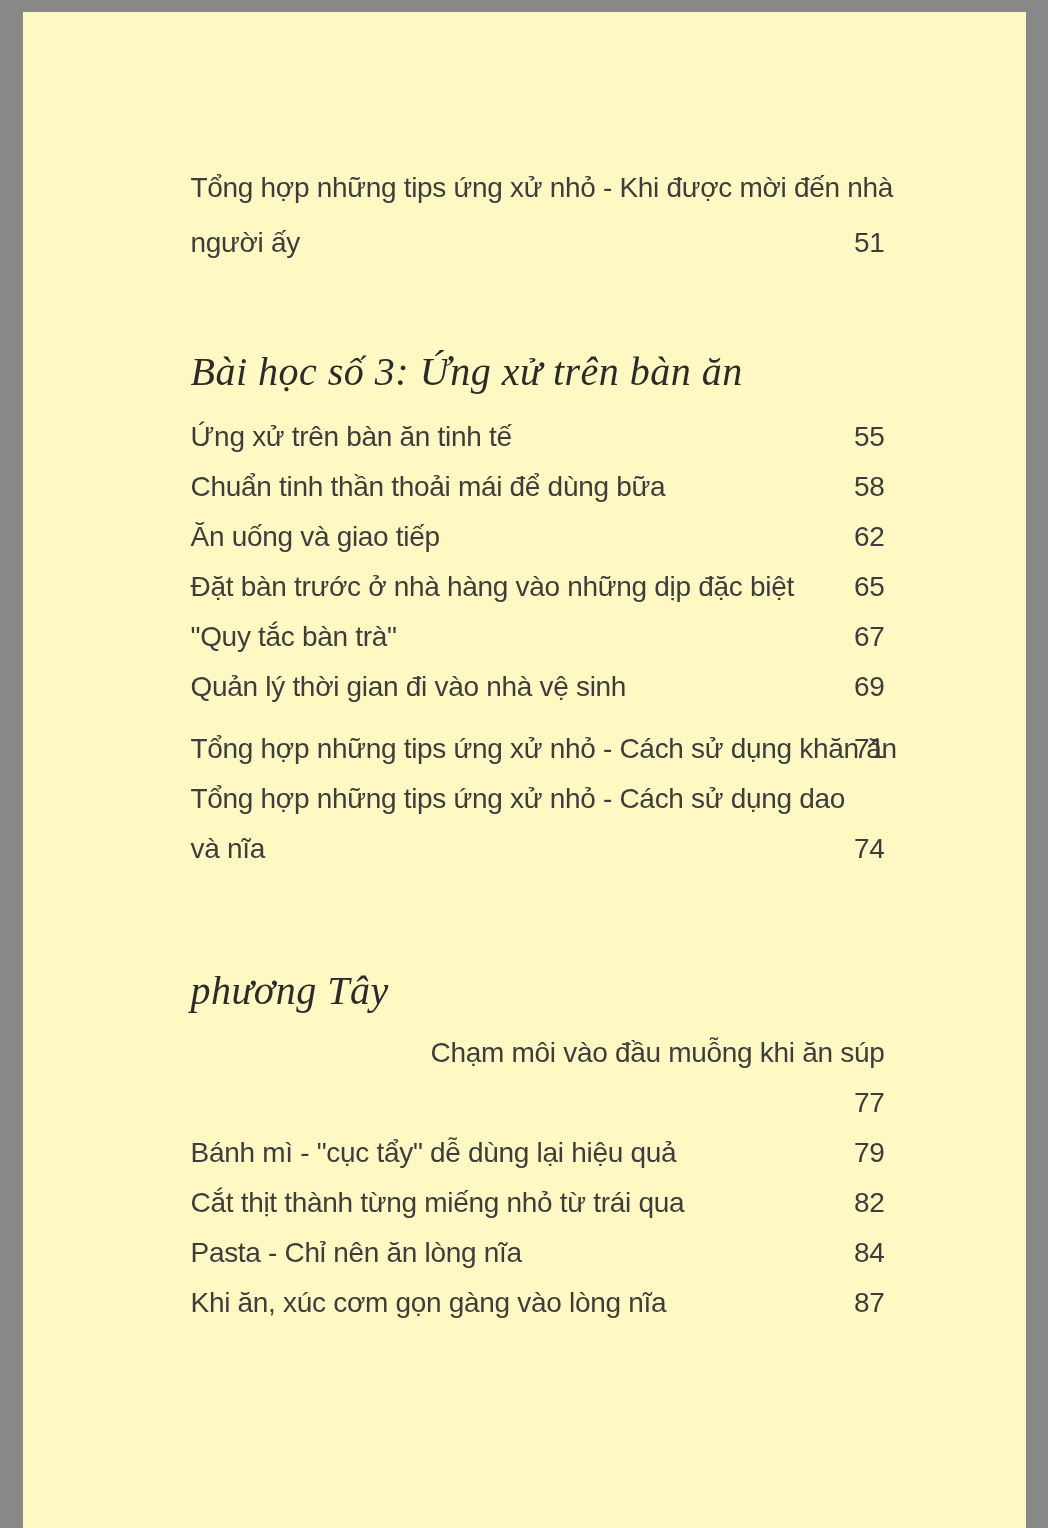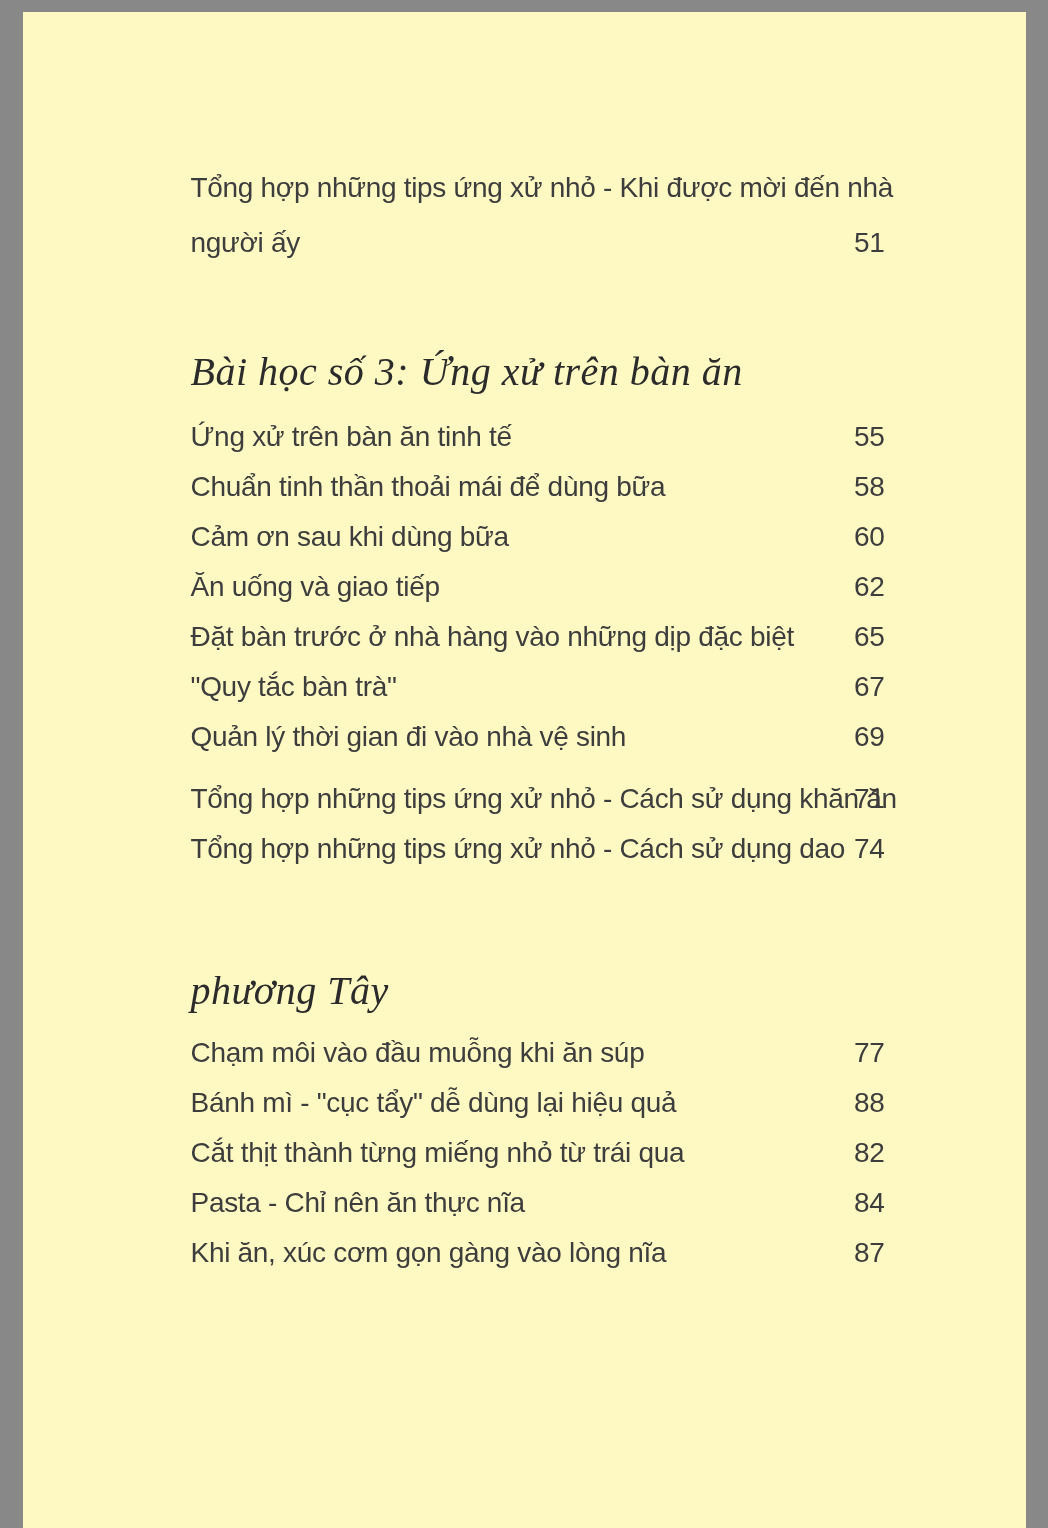--- a/index.html
+++ b/index.html
@@ -43,21 +43,21 @@
     font-size: 40px;
     line-height: 62px;
     letter-spacing: 0.5px;
     color: #2b2b2b;
     margin: 0;
   }
   .section-heading span { display: block; white-space: nowrap; font-family: Liberation Serif, serif; }
   .heading-3 { margin-top: 70px; line-height: 64px; }
   .heading-4 { margin-top: 86px; }
   .first-after-heading-3 { margin-top: 8px; gap: 24px; }
-  .first-after-heading-4 { margin-top: 6px; }
+  .first-after-heading-4 { margin-top: 6px; flex-direction: column; }
   .gap-before { margin-top: 12px; }
 </style>
 </head>
 <body>
 
 <div class="page">
   <div class="content">
 
     <div class="row entry-top">
       <div class="title">
@@ -78,26 +78,20 @@
       <div class="page-num">55</div>
     </div>
     <div class="row">
       <div class="title">
         <span>Chuẩn tinh thần thoải mái để dùng bữa</span>
       </div>
       <div class="page-num">58</div>
     </div>
     <div class="row">
       <div class="title">
-        <span>Cảm ơn sau khi dùng bữa</span>
-      </div>
-      <div class="page-num">60</div>
-    </div>
-    <div class="row">
-      <div class="title">
         <span>Ăn uống và giao tiếp</span>
       </div>
       <div class="page-num">62</div>
     </div>
     <div class="row">
       <div class="title">
         <span>Đặt bàn trước ở nhà hàng vào những dịp đặc biệt</span>
       </div>
       <div class="page-num">65</div>
     </div>
@@ -115,49 +109,50 @@
     </div>
     <div class="row gap-before">
       <div class="title">
         <span>Tổng hợp những tips ứng xử nhỏ - Cách sử dụng khăn ăn</span>
       </div>
       <div class="page-num">71</div>
     </div>
     <div class="row">
       <div class="title">
         <span>Tổng hợp những tips ứng xử nhỏ - Cách sử dụng dao</span>
+        <span>và nĩa</span>
       </div>
       <div class="page-num">74</div>
     </div>
 
     <h2 class="section-heading heading-4">
       <span>phương Tây</span>
     </h2>
 
     <div class="row first-after-heading-4">
       <div class="title">
         <span>Chạm môi vào đầu muỗng khi ăn súp</span>
       </div>
       <div class="page-num">77</div>
     </div>
     <div class="row">
       <div class="title">
         <span>Bánh mì - "cục tẩy" dễ dùng lại hiệu quả</span>
       </div>
-      <div class="page-num">88</div>
+      <div class="page-num">79</div>
     </div>
     <div class="row">
       <div class="title">
         <span>Cắt thịt thành từng miếng nhỏ từ trái qua</span>
       </div>
       <div class="page-num">82</div>
     </div>
     <div class="row">
       <div class="title">
-        <span>Pasta - Chỉ nên ăn thực nĩa</span>
+        <span>Pasta - Chỉ nên ăn lòng nĩa</span>
       </div>
       <div class="page-num">84</div>
     </div>
     <div class="row">
       <div class="title">
         <span>Khi ăn, xúc cơm gọn gàng vào lòng nĩa</span>
       </div>
       <div class="page-num">87</div>
     </div>
 

